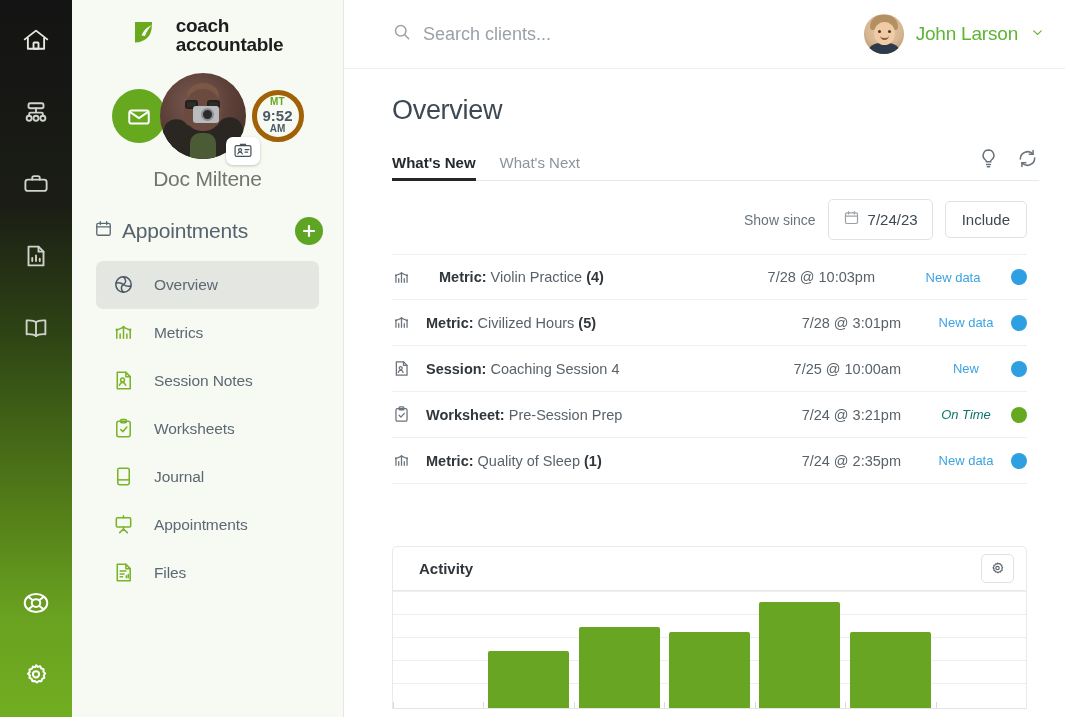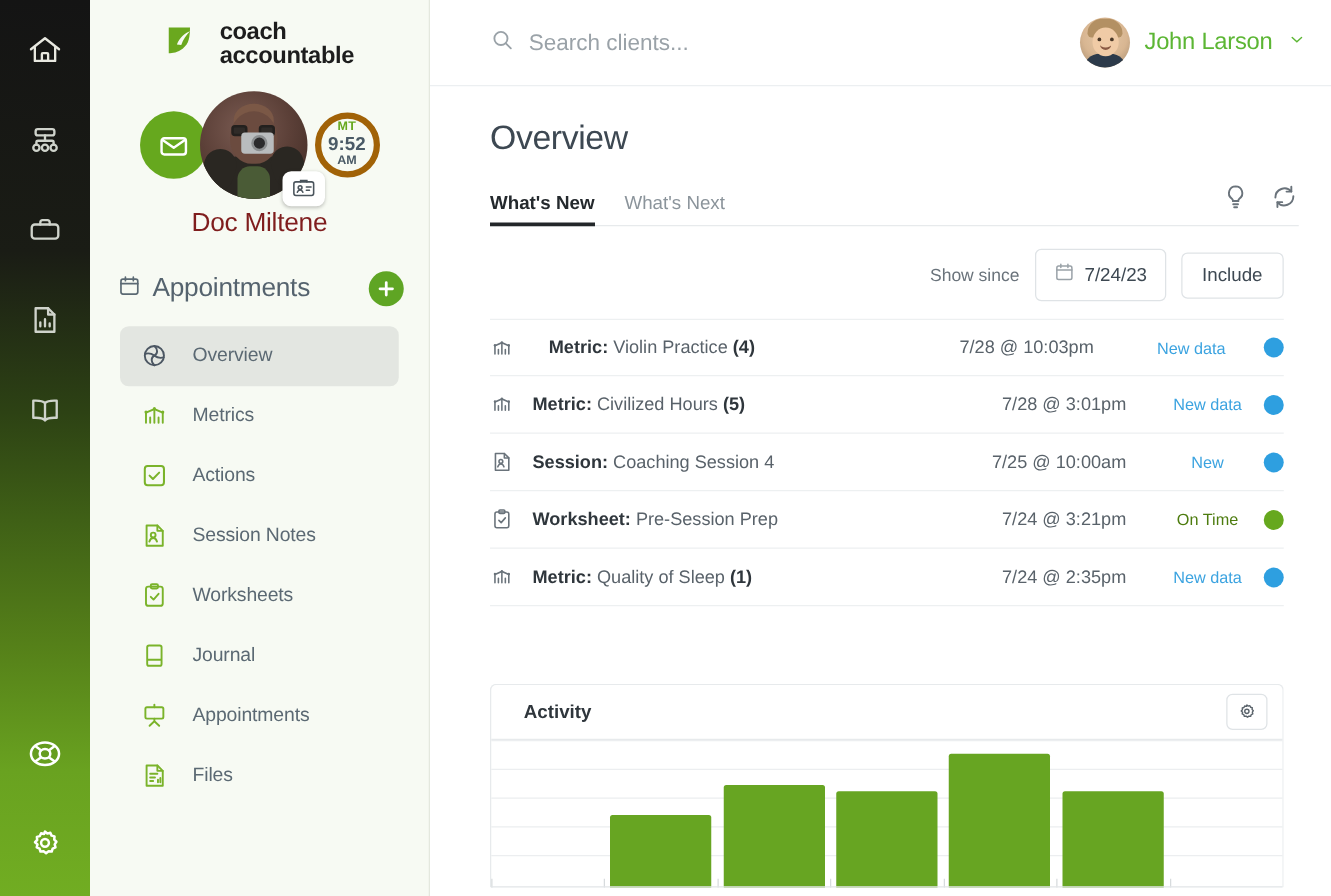--- a/index.html
+++ b/index.html
@@ -94,21 +94,21 @@
     width: 52px; height: 52px; border-radius: 50%;
     border: 5px solid #a16207; background: #f7faf3;
     display: flex; flex-direction: column; align-items: center; justify-content: center;
     margin-left: 6px; line-height: 1;
   }
   .clock .tz { font-size: 10px; font-weight: bold; color: #66a81e; letter-spacing: .3px; }
   .clock .hm { font-size: 15px; font-weight: bold; color: #4a5a66; margin: 1px 0; }
   .clock .ap { font-size: 10px; font-weight: bold; color: #4a5a66; }
 
   .profile-name {
-    text-align: center; font-size: 21px; color: #7f1d1d;
+    text-align: center; font-size: 21px; color: #737373;
     margin-top: 8px; letter-spacing: -0.2px;
   }
 
   .appt {
     margin-top: 26px; padding: 0 20px 0 22px;
     display: flex; align-items: center;
   }
   .appt-title {
     font-size: 21px; color: #55636e; margin-left: 9px; flex: 1;
     letter-spacing: -0.2px;
@@ -208,21 +208,21 @@
     display: flex; align-items: center; height: 46px;
     border-bottom: 1px solid #edf0f1; cursor: pointer;
   }
   .feed-row:first-child { border-top: 1px solid #edf0f1; gap: 13px; }
   .feed-ico { width: 34px; display: flex; align-items: center; justify-content: flex-start; }
   .feed-text { font-size: 14.5px; color: #59626a; flex: 1; }
   .feed-text b { color: #2f363c; }
   .feed-time { font-size: 14.5px; color: #59626a; margin-right: 32px; }
   .feed-status { font-size: 13px; width: 66px; text-align: center; }
   .feed-status.blue { color: #3ba3e0; }
-  .feed-status.green { color: #4d7c0f; }
+  .feed-status.green { color: #0f766e; font-style: italic; }
   .dot { width: 16px; height: 16px; border-radius: 50%; margin-left: 12px; }
   .dot.blue { background: #2e9fe0; }
   .dot.green { background: #66a81e; }
 
   
   .activity-card {
     margin-top: 62px; margin-right: 12px;
     border: 1px solid #e7eaec; border-bottom: none; border-radius: 5px 5px 0 0;
     position: relative; height: 163px;
   }
@@ -403,29 +403,20 @@
             <path d="M5 9.5 12 6.5l7 3"></path>
             <circle cx="5" cy="9" r="1.3" fill="#7ab32a" stroke="none"></circle>
             <circle cx="12" cy="6.2" r="1.3" fill="#7ab32a" stroke="none"></circle>
             <circle cx="19" cy="9" r="1.3" fill="#7ab32a" stroke="none"></circle>
             <path d="M8.5 13.5V18M15.5 13.5V18"></path>
           </svg>
         </span>
         <span class="nav-label">Metrics</span>
       </div>
 
-      <div class="nav-item">
-        <span class="nav-ico">
-          <svg width="23" height="23" viewBox="0 0 24 24" fill="none" stroke="#7ab32a" stroke-width="1.7" stroke-linecap="round" stroke-linejoin="round">
-            <rect x="4" y="4" width="16" height="16" rx="2.4"></rect>
-            <path d="M8 12l2.8 2.8L16 9.5"></path>
-          </svg>
-        </span>
-        <span class="nav-label">Actions</span>
-      </div>
 
       <div class="nav-item">
         <span class="nav-ico">
           <svg width="23" height="23" viewBox="0 0 24 24" fill="none" stroke="#7ab32a" stroke-width="1.6" stroke-linecap="round" stroke-linejoin="round">
             <path d="M5.5 3.5h9l4.5 4.5V20.5h-13.5z"></path>
               <path d="M14.5 3.5V8H19"></path>
             <circle cx="11" cy="11.5" r="2"></circle>
             <path d="M7.8 17c.6-2 1.9-3 3.2-3s2.6 1 3.2 3"></path>
           </svg>
         </span>

